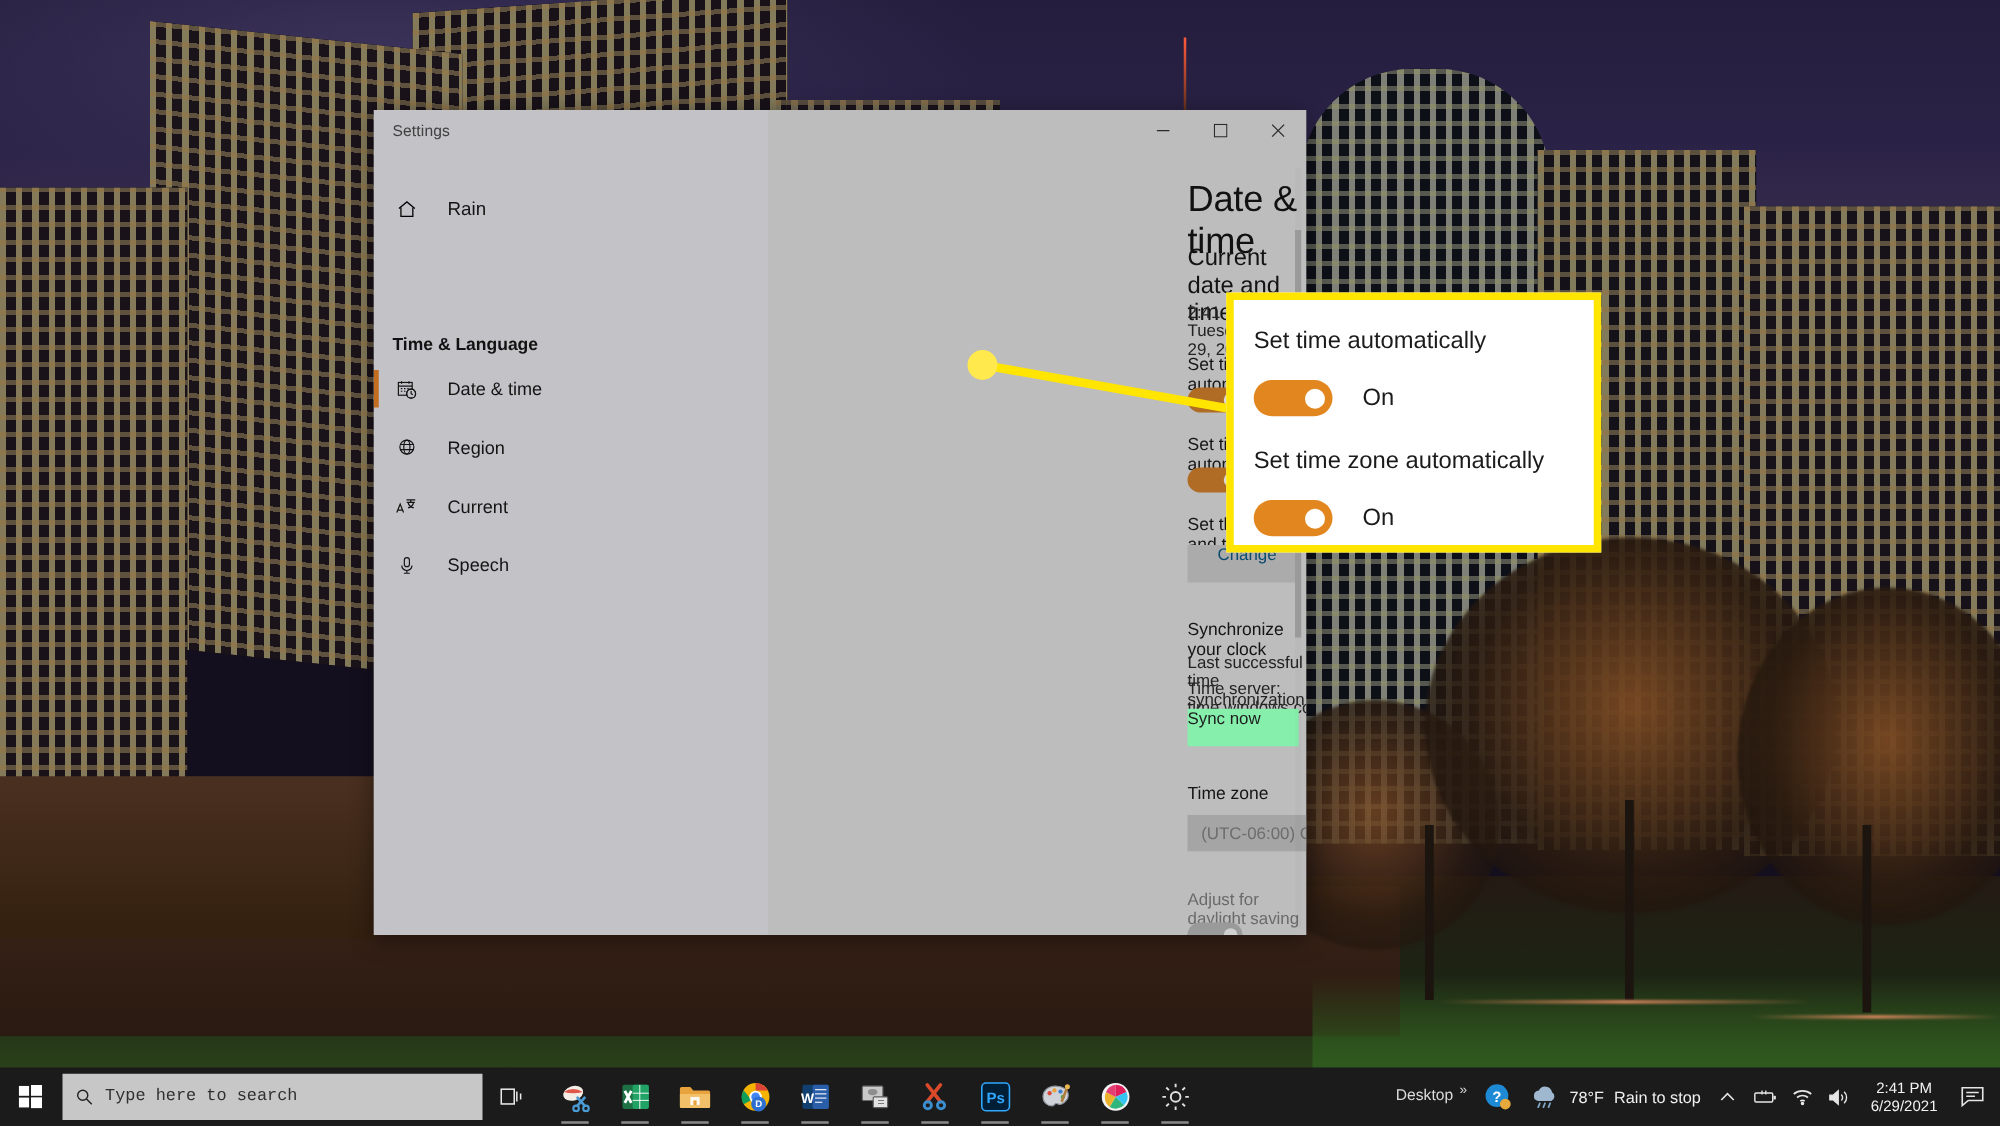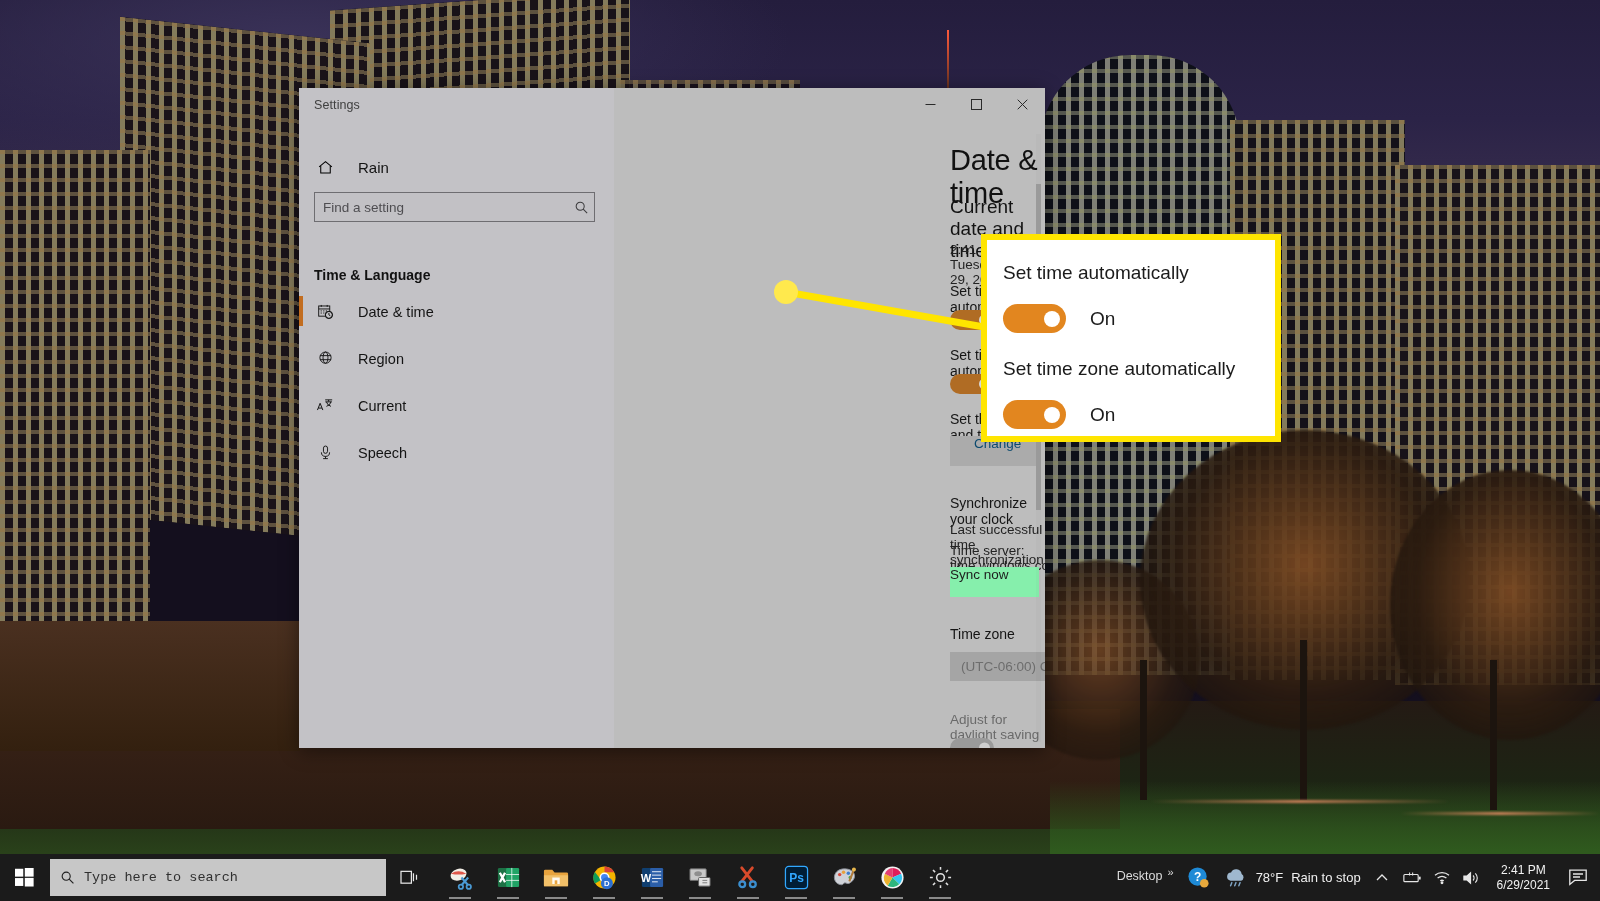--- a/index.html
+++ b/index.html
@@ -374,29 +374,20 @@
     <div class="nav-home">
       <span class="ico" style="display:inline-flex;width:22px;justify-content:center;">
         <svg width="17" height="17" viewBox="0 0 20 20" fill="none" stroke="currentColor" stroke-width="1.2">
           <path d="M2.5 9.2 L10 3 L17.5 9.2"></path>
             <path d="M4.4 8.2 V16.5 H15.6 V8.2"></path>
         </svg>
       </span>
       <span class="lbl">Rain</span>
     </div>
 
-    <div class="search-wrap">
-      <input type="text" placeholder="Find a setting" style="">
-      <span class="search-ico">
-        <svg width="15" height="15" viewBox="0 0 16 16" fill="none" stroke="currentColor" stroke-width="1.1">
-          <circle cx="6.6" cy="6.6" r="4.3"></circle>
-            <path d="M9.8 9.8 L14 14"></path>
-        </svg>
-      </span>
-    </div>
 
     <div class="cat-title">Time &amp; Language</div>
 
     <div class="nav-list">
 
       <div class="nav-item active">
         <span class="ico">
           <svg width="17" height="17" viewBox="0 0 20 20" fill="none" stroke="currentColor" stroke-width="1.1">
             <rect x="2" y="3.5" width="13" height="12"></rect>
               <path d="M2 7 H15"></path>

